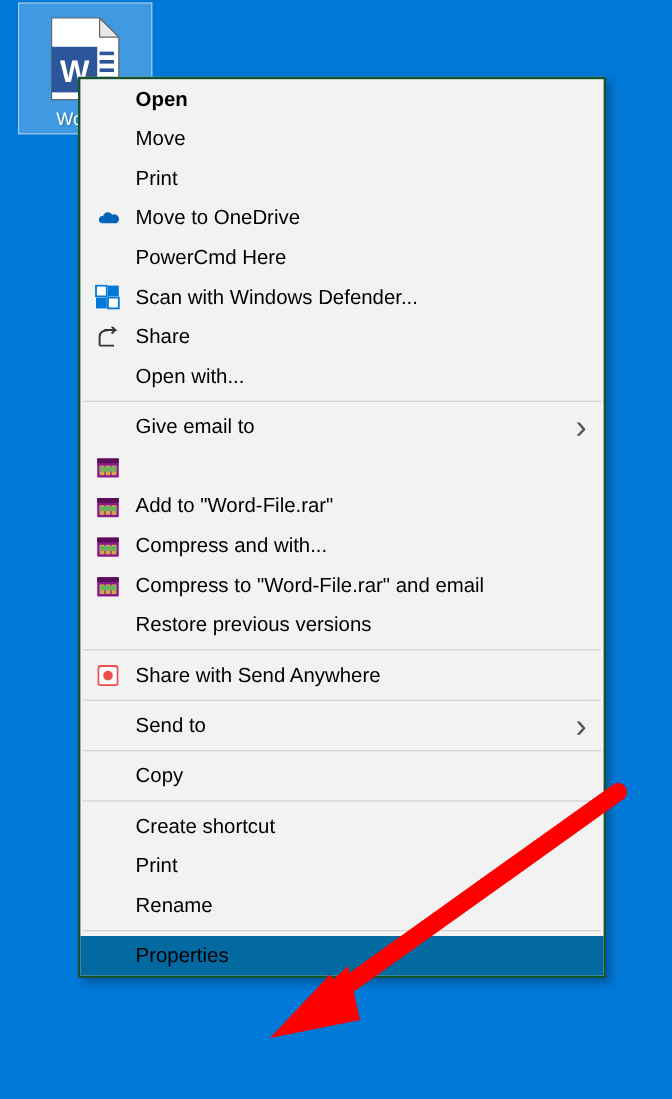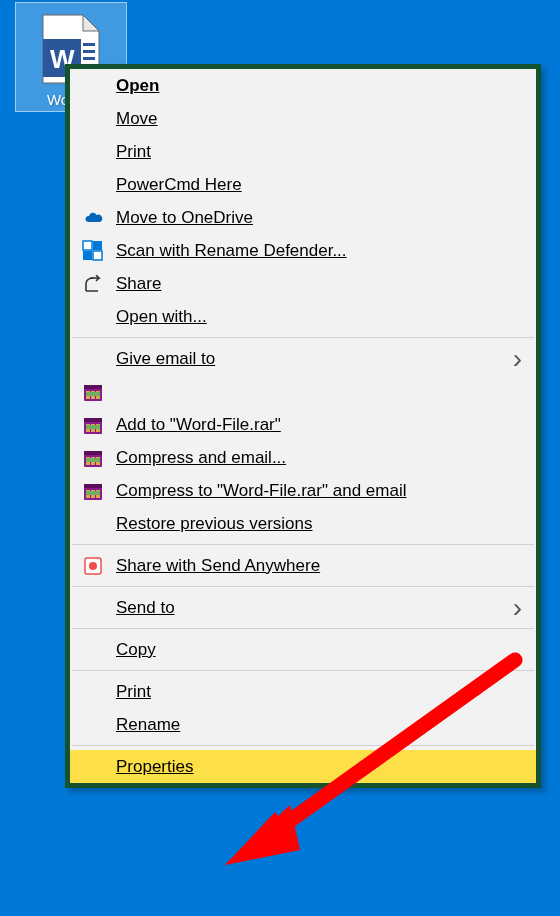--- a/index.html
+++ b/index.html
@@ -1,27 +1,27 @@
 <!DOCTYPE html>
 <html><head>
   <meta charset="utf-8">
   <style>
     * { margin:0; padding:0; box-sizing:border-box; font-family:"Segoe UI",Arial,sans-serif; }
     body { width:560px; height:916px; background:#0078D7; position:relative; overflow:hidden; }
     .desktop-icon { position:absolute; left:15px; top:2px; width:112px; height:110px; display:flex; flex-direction:column; align-items:center; padding:4px; background:rgba(255,255,255,0.25); border:1px solid rgba(255,255,255,0.5); }
     .file-icon { width:60px; height:72px; margin-top:6px; position:relative; }
     .file-icon svg { width:100%; height:100%; }
     .desktop-icon-label { color:#fff; font-size:15px; margin-top:6px; text-shadow:1px 1px 2px rgba(0,0,0,0.3); }
-    .context-menu { position:absolute; left:65px; top:64px; width:476px; background:#F2F2F2; border:5px solid #14532d; box-shadow:4px 4px 6px rgba(0,0,0,0.25); font-size:17px; color:#000;text-decoration:underline; }
+    .context-menu { position:absolute; left:65px; top:64px; width:440px; background:#F2F2F2; border:2px solid #14532d; box-shadow:4px 4px 6px rgba(0,0,0,0.25); font-size:17px; color:#000; }
     .menu-item { display:flex; align-items:center; height:33px; padding-left:46px; position:relative; cursor:default; }
     .menu-item.bold { font-weight:600; }
     .menu-item .mi-icon { position:absolute; left:10px; width:26px; display:flex; justify-content:center; }
     .menu-sep { height:1px; margin:4px 2px; background:#D0D0D0; }
     .chev { position:absolute; right:14px; top:50%; transform:translateY(-50%); font-size:22px; color:#555; font-weight:300; }
-    .menu-item.hovered { background:#fde047; }
+    .menu-item.hovered { background:#0369a1; }
     .arrow-annot { position:absolute; left:220px; top:640px; pointer-events:none; }
   </style>
 </head>
 <body>
 
 <div class="desktop-icon">
   <div class="file-icon">
     <svg viewBox="0 0 60 72">
       <path d="M2 2 H42 L58 18 V70 H2 Z" fill="#fff" stroke="#666" stroke-width="1"></path>
       <path d="M42 2 V18 H58 Z" fill="#E8E8E8" stroke="#666" stroke-width="1"></path>
@@ -40,40 +40,40 @@
     <div class="menu-item bold">
       <span>Open</span>
     </div>
     <div class="menu-item">
       <span>Move</span>
     </div>
     <div class="menu-item">
       <span>Print</span>
     </div>
     <div class="menu-item">
-      <span>PowerCmd Here</span>
-    </div>
-    <div class="menu-item">
       <span class="mi-icon">
         <svg width="20" height="14" viewBox="0 0 20 14">
           <path d="M6 5a4 4 0 0 1 7.5-1A3.5 3.5 0 0 1 17 11H5a3 3 0 0 1 1-6z" fill="#0364B8"></path>
         </svg>
       </span>
       <span>Move to OneDrive</span>
+    </div>
+    <div class="menu-item">
+      <span>PowerCmd Here</span>
     </div>
     <div class="menu-item">
       <span class="mi-icon">
         <svg width="22" height="22" viewBox="0 0 22 22">
           <rect x="1" y="1" width="9" height="9" fill="#fff" stroke="#0078D7" stroke-width="1.5"></rect>
           <rect x="11" y="1" width="9" height="9" fill="#0078D7"></rect>
           <rect x="1" y="11" width="9" height="9" fill="#0078D7"></rect>
           <rect x="11" y="11" width="9" height="9" fill="#fff" stroke="#0078D7" stroke-width="1.5"></rect>
         </svg>
       </span>
-      <span>Scan with Rename Defender...</span>
+      <span>Scan with Windows Defender...</span>
     </div>
     <div class="menu-item">
       <span class="mi-icon">
         <svg width="22" height="18" viewBox="0 0 22 18">
           <path d="M4 16 h12 M4 16 V9" fill="none" stroke="#333" stroke-width="1.6"></path>
           <path d="M8 3 l9 0 l-3 -3 M17 3 l-3 3" fill="none" stroke="#333" stroke-width="1.6"></path>
           <path d="M4 9 c0 -4 3 -6 8 -6" fill="none" stroke="#333" stroke-width="1.6"></path>
         </svg>
       </span>
       <span>Share</span>
@@ -115,21 +115,21 @@
       <span class="mi-icon">
         <svg width="20" height="20" viewBox="0 0 20 20">
           <rect x="1" y="3" width="18" height="16" fill="#8B1A8B" rx="1"></rect>
           <rect x="1" y="3" width="18" height="4" fill="#5B0F5B"></rect>
           <rect x="3" y="9" width="4" height="8" fill="#D4A84B"></rect>
           <rect x="8" y="9" width="4" height="8" fill="#D4A84B"></rect>
           <rect x="13" y="9" width="4" height="8" fill="#D4A84B"></rect>
           <rect x="3" y="10" width="14" height="4" fill="#6FAE5F"></rect>
         </svg>
       </span>
-      <span>Compress and email...</span>
+      <span>Compress and with...</span>
     </div>
     <div class="menu-item">
       <span class="mi-icon">
         <svg width="20" height="20" viewBox="0 0 20 20">
           <rect x="1" y="3" width="18" height="16" fill="#8B1A8B" rx="1"></rect>
           <rect x="1" y="3" width="18" height="4" fill="#5B0F5B"></rect>
           <rect x="3" y="9" width="4" height="8" fill="#D4A84B"></rect>
           <rect x="8" y="9" width="4" height="8" fill="#D4A84B"></rect>
           <rect x="13" y="9" width="4" height="8" fill="#D4A84B"></rect>
           <rect x="3" y="10" width="14" height="4" fill="#6FAE5F"></rect>
@@ -154,20 +154,23 @@
     <div class="menu-item">
       <span>Send to</span>
       <span class="chev" style="font-size: 28px;">›</span>
     </div>
     <div class="menu-sep"></div>
     <div class="menu-item">
       <span>Copy</span>
     </div>
     <div class="menu-sep"></div>
     <div class="menu-item">
+      <span>Create shortcut</span>
+    </div>
+    <div class="menu-item">
       <span>Print</span>
     </div>
     <div class="menu-item">
       <span>Rename</span>
     </div>
     <div class="menu-sep"></div>
     <div class="menu-item hovered">
       <span>Properties</span>
     </div>
   </div>

